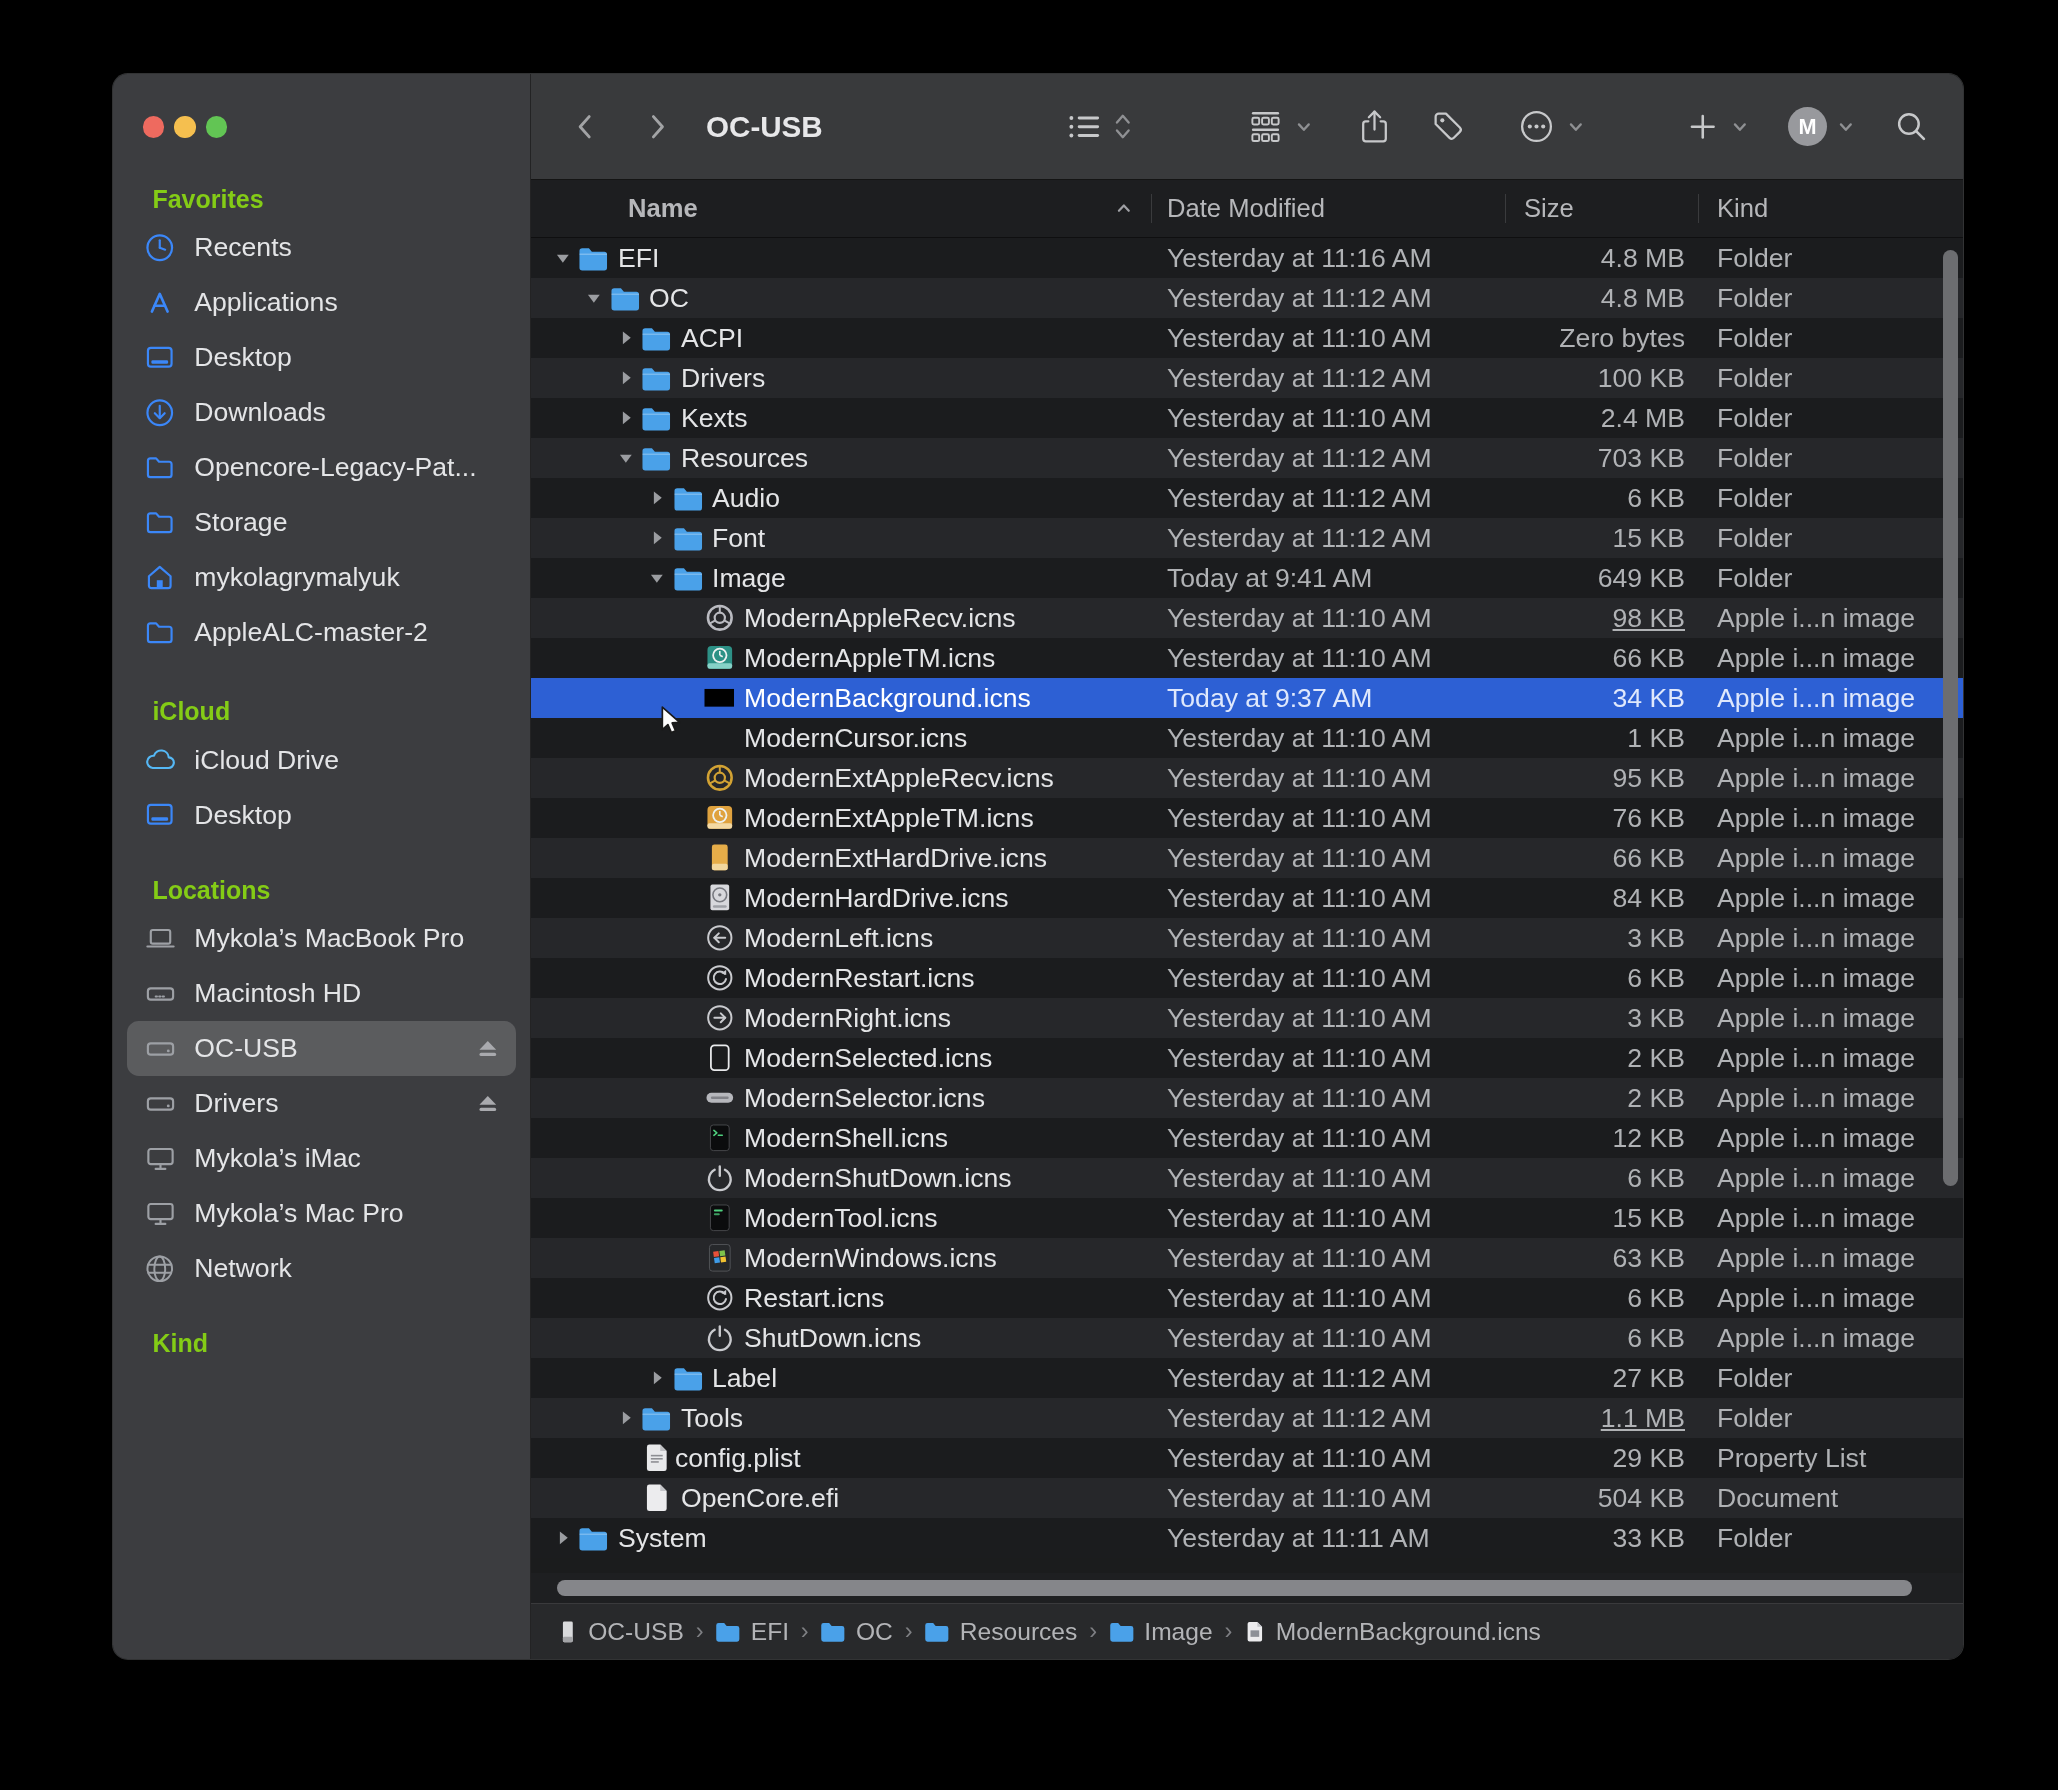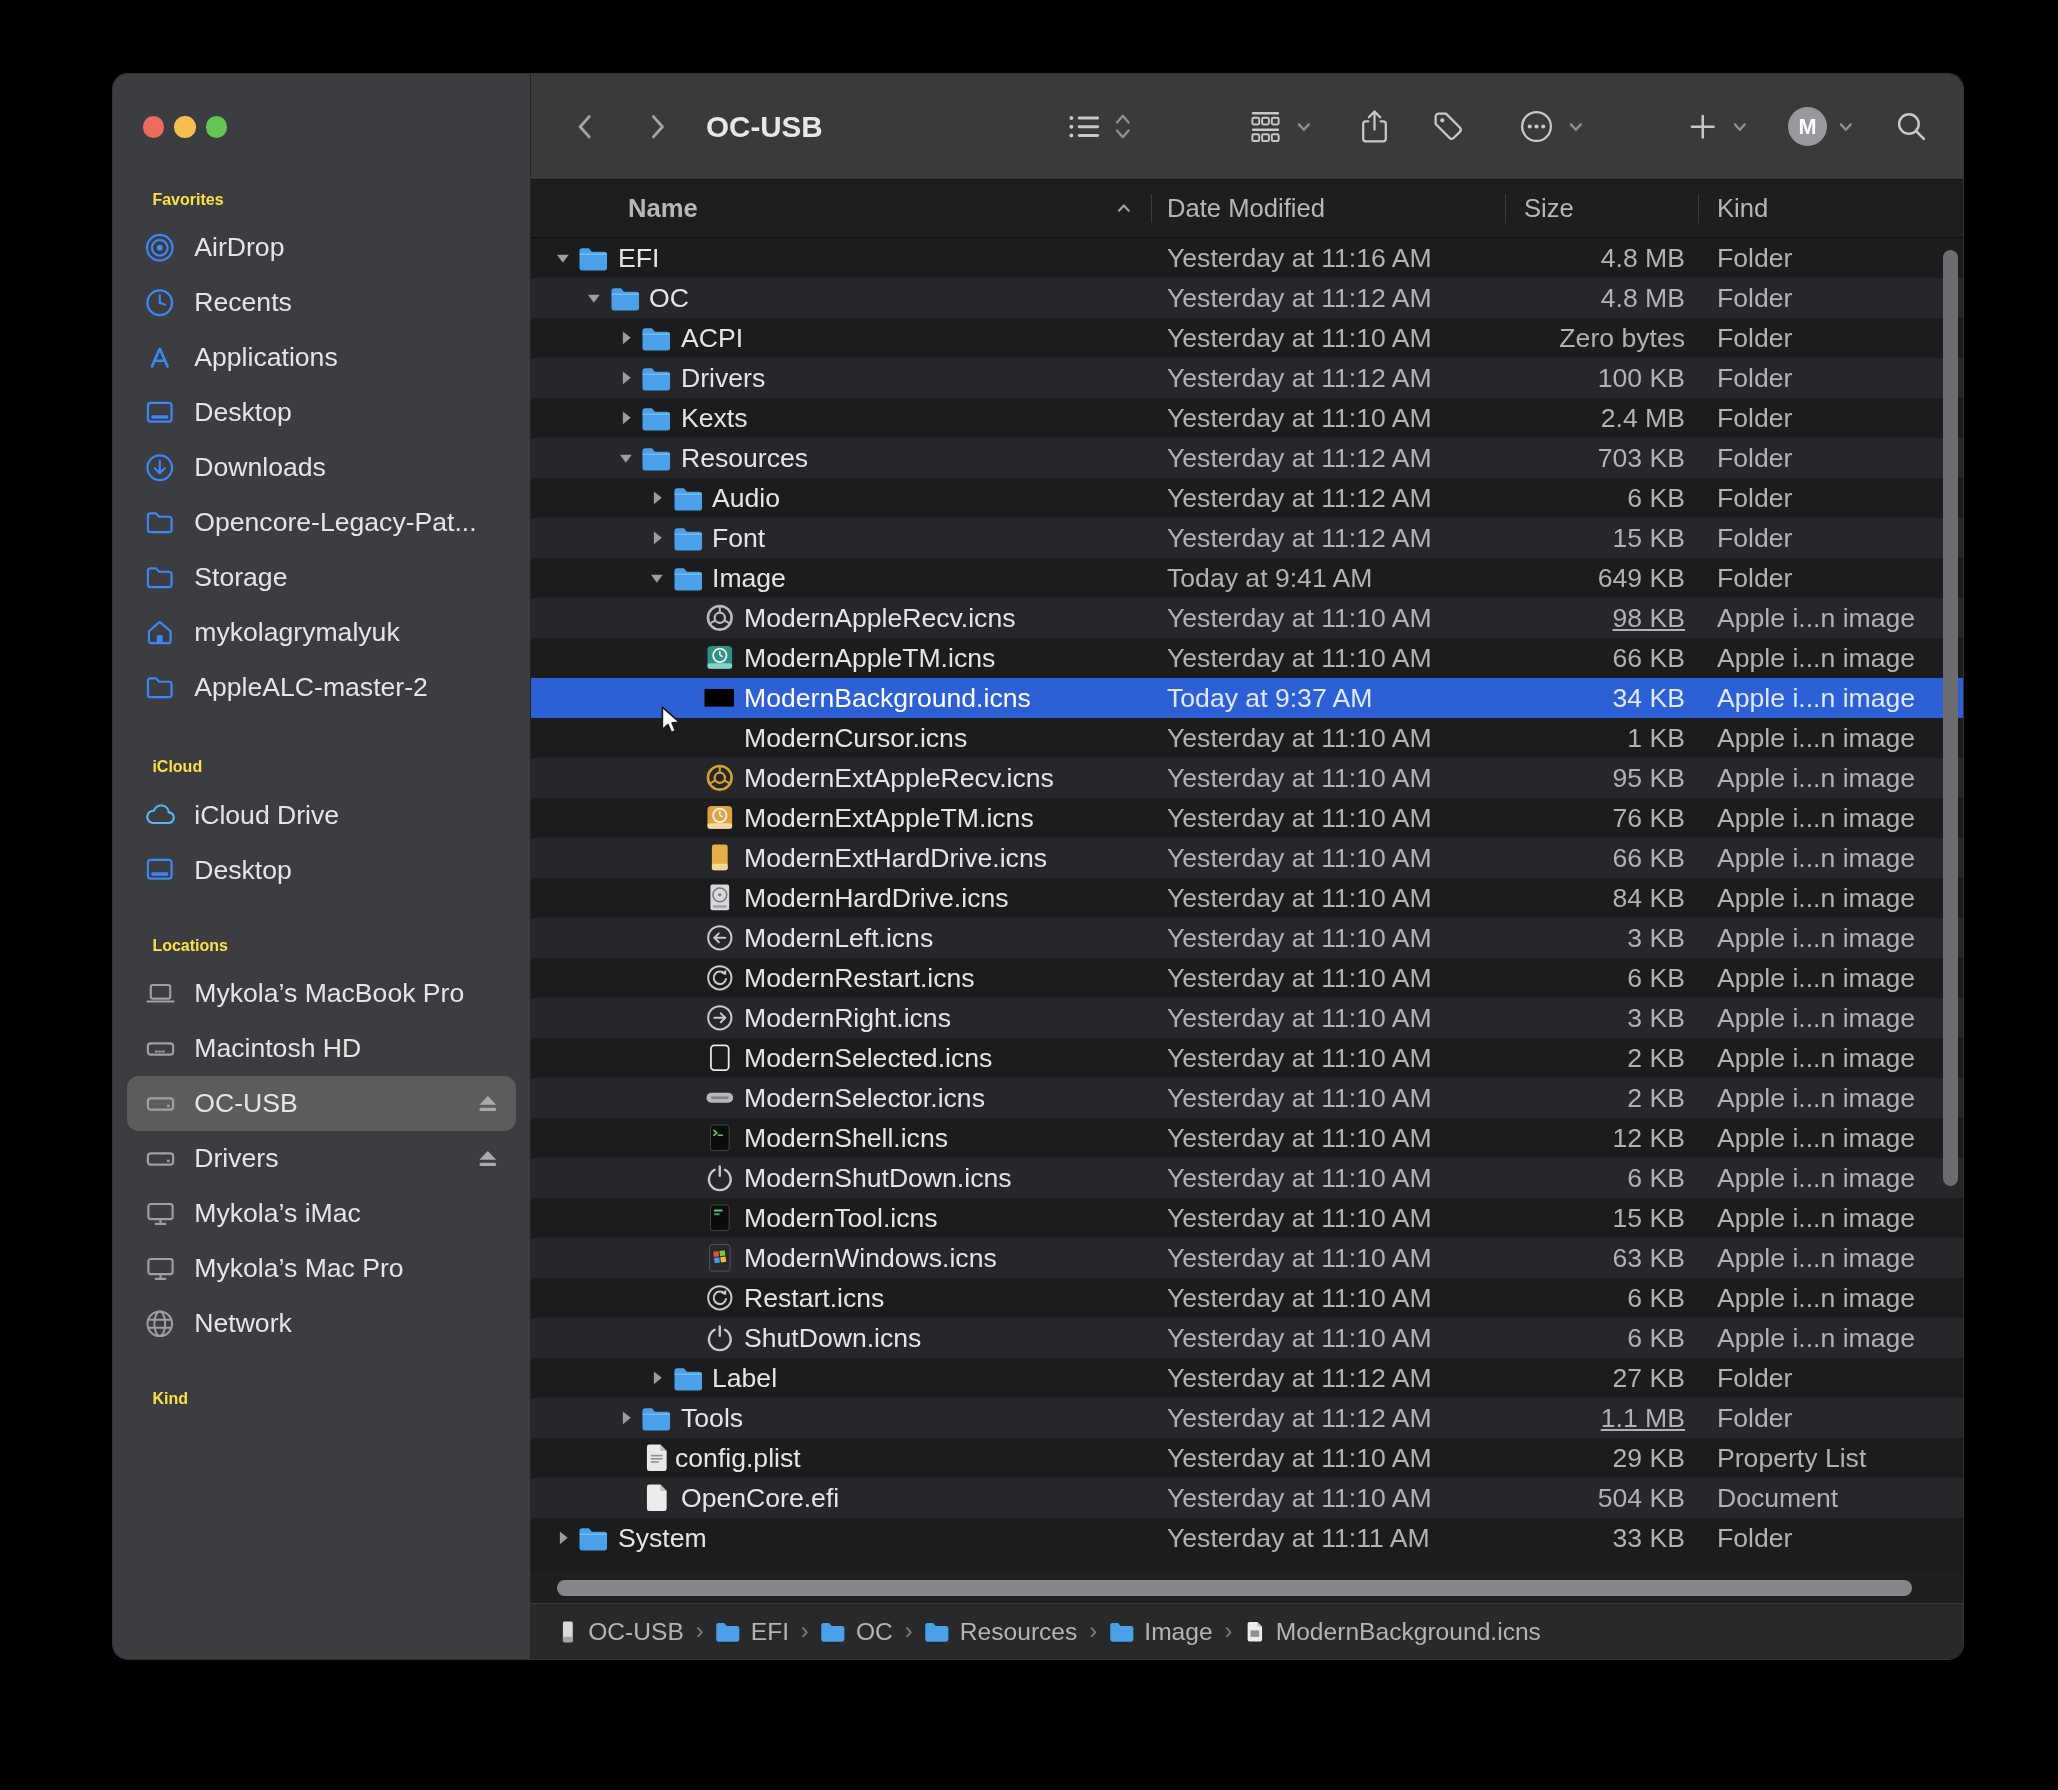--- a/index.html
+++ b/index.html
@@ -6,21 +6,21 @@
   body{width:2059px;height:1791px;position:relative;overflow:hidden;
        font-family:"Liberation Sans","DejaVu Sans",sans-serif;}
   .window{position:absolute;left:112px;top:73px;width:1850px;height:1585px;
           border-radius:15.8px;overflow:hidden;display:flex;background:#1b1c1d;
           box-shadow:0 39px 118px rgba(0,0,0,.8);border:1px solid rgba(255,255,255,.10);}
   
   .sidebar{width:417px;flex:none;background:#3c3d40;position:relative;border-right:1px solid #232324;}
   .traffic{position:absolute;top:115px;left:29.6px;display:flex;gap:9.9px;top:42px;}
   .traffic i{width:21.7px;height:21.7px;border-radius:50%;display:block;}
   .sb-scroll{position:absolute;top:95px;left:0;right:0;bottom:0;padding:0 13.8px;overflow:hidden;}
-  .sb-title{color:#fde047;font-size:16px;font-weight:700;margin:35px 0 7.9px 25.6px;height:25.6px;line-height:25.6px;}
+  .sb-title{color:#84cc16;font-size:25px;font-weight:700;margin:35px 0 7.9px 25.6px;height:25.6px;line-height:25.6px;}
   .sb-title.first{margin-top:17.7px;}
   .sb-title.icloud{margin-top:39px;}
   .sb-item{height:55px;display:flex;align-items:center;border-radius:11.8px;padding:0 15.8px;
            color:#e4e5e7;font-size:26.6px;position:relative;}
   .sb-item.selected{background:rgba(255,255,255,.16);}
   .sb-item .ic{width:35px;flex:none;display:flex;justify-content:center;align-items:center;margin-right:16.7px;}
   .sb-item .lbl{white-space:nowrap;overflow:hidden;text-overflow:ellipsis;}
   .c-blue{color:#3b87f8}.c-cyan{color:#55b8f5}.c-gray{color:#9da0a5}
   .eject{margin-left:auto;color:#a9aaae;display:flex;align-items:center;}
   
@@ -70,30 +70,20 @@
     <div class="traffic">
       <i style="background:#ee6a5f"></i>
       <i style="background:#f5bf4f"></i>
       <i style="background:#62c554"></i>
     </div>
     <div class="sb-scroll">
         <div class="sb-title first">Favorites</div>
         <div class="sb-item">
           <span class="ic c-blue">
             <svg width="31.5" height="31.5" viewBox="0 0 32 32">
-              <circle cx="16" cy="16" r="3" fill="currentColor"></circle>
-              <circle cx="16" cy="16" r="8" stroke="currentColor" fill="none" stroke-linecap="round" stroke-linejoin="round" stroke-width="2.2"></circle>
-              <circle cx="16" cy="16" r="13" stroke="currentColor" fill="none" stroke-linecap="round" stroke-linejoin="round" stroke-width="2.2"></circle>
-            </svg>
-          </span>
-          <span class="lbl">AirDrop</span>
-        </div>
-        <div class="sb-item">
-          <span class="ic c-blue">
-            <svg width="31.5" height="31.5" viewBox="0 0 32 32">
               <circle cx="16" cy="16" r="12.5" stroke="currentColor" fill="none" stroke-linecap="round" stroke-linejoin="round" stroke-width="2.3"></circle>
               <line x1="16" y1="16" x2="16" y2="8.5" stroke="currentColor" fill="none" stroke-linecap="round" stroke-linejoin="round" stroke-width="2.2"></line>
               <line x1="16" y1="16" x2="21.5" y2="18" stroke="currentColor" fill="none" stroke-linecap="round" stroke-linejoin="round" stroke-width="2.2"></line>
             </svg>
           </span>
           <span class="lbl">Recents</span>
         </div>
         <div class="sb-item">
           <span class="ic c-blue">
             <svg width="31.5" height="31.5" viewBox="0 0 32 32">

